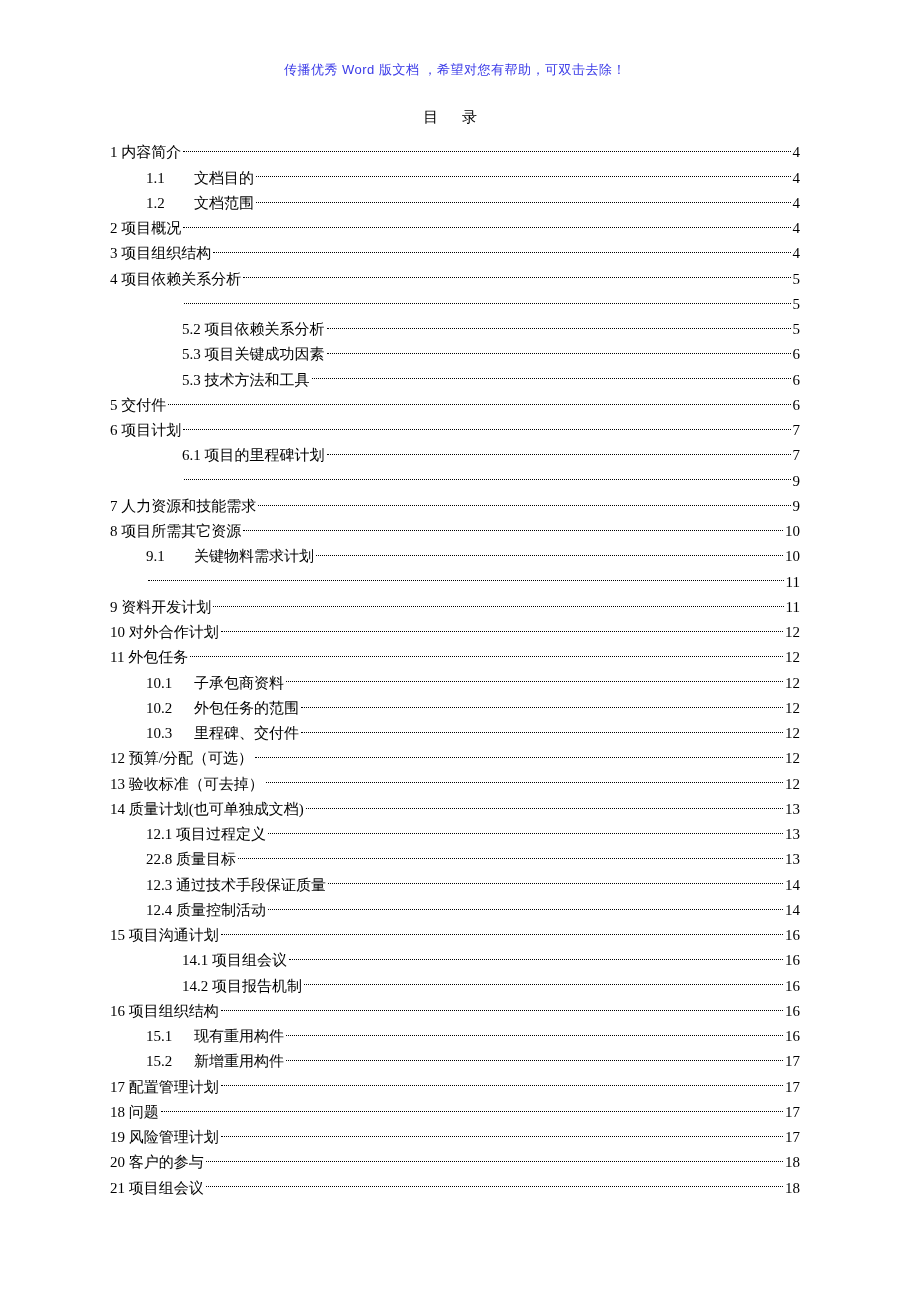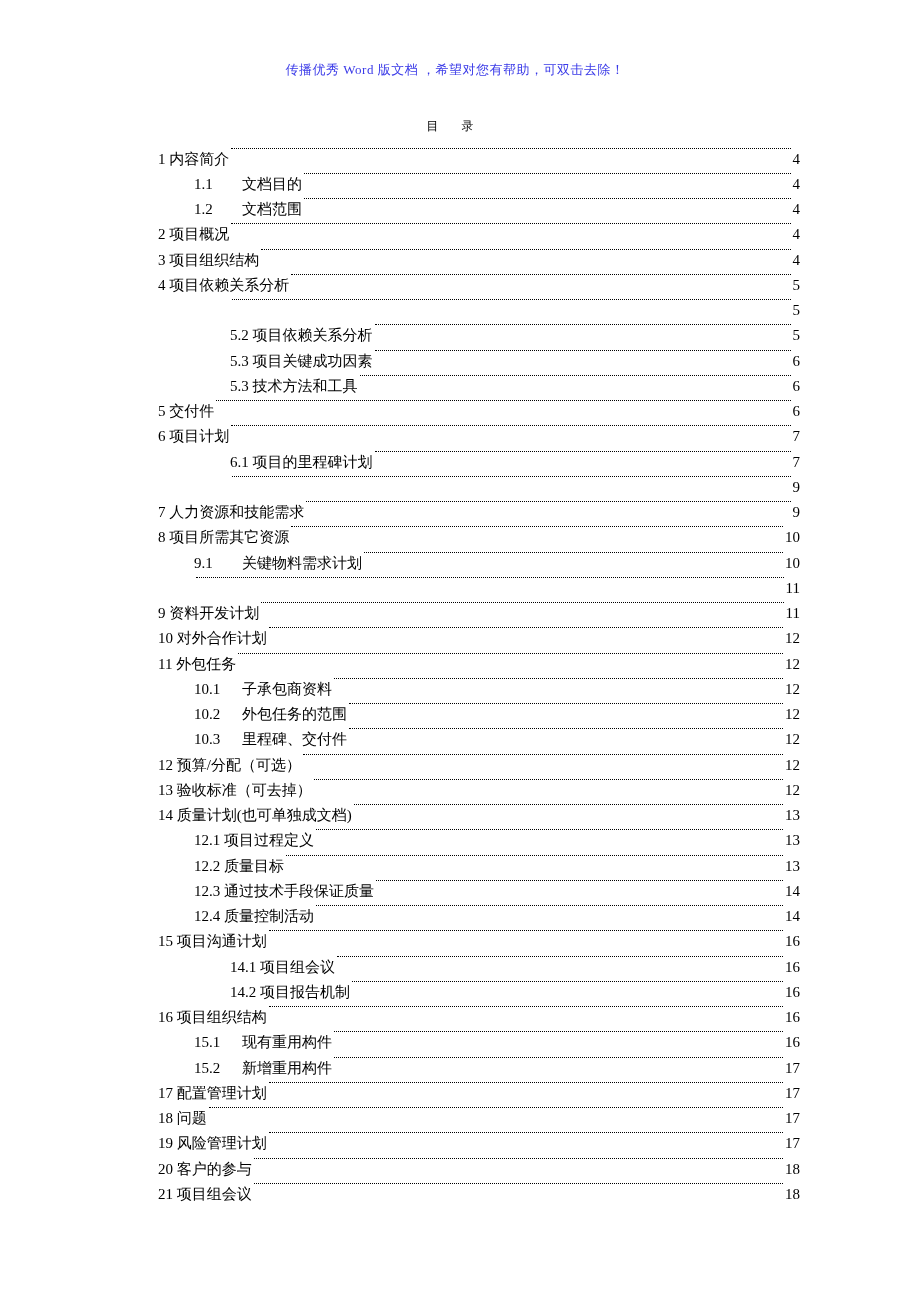--- a/index.html
+++ b/index.html
@@ -9,37 +9,36 @@
       color: #000;
       background: #fff;
       width: 920px;
       padding: 60px 120px 60px 110px;
       line-height: 1.55;
     }
     .header-note {
       text-align: center;
       color: #3a3ae8;
       font-size: 13px;
-      font-family: Liberation Serif, serif;
-      margin-bottom: 37px;
+      font-family: Liberation Sans, sans-serif;
+      margin-bottom: 26px;
       letter-spacing: 0.5px;
     }
     .toc-title {
       text-align: center;
-      font-size: 12px;
+      font-size: 15px;
       margin-bottom: 12px;
       letter-spacing: 10px;
       font-weight: normal;
     }
     .toc-line {
       display: flex;
-      align-items: flex-start;
+      align-items: center;
       white-space: nowrap;
       margin-bottom: 2px;
-      margin-left: 48px;
     }
     .toc-line .label {
       flex: 0 0 auto;
     }
     .toc-line .dots {
       flex: 1 1 auto;
       border-bottom: 1.5px dotted #000;
       margin: 0 2px 3px 2px;
       min-width: 10px;
     }
@@ -190,21 +189,21 @@
       <span class="label"><span>14</span> <span> 质量计划(也可单独成文档)</span></span>
       <span class="dots"></span>
       <span class="page">13</span>
     </div>
     <div class="toc-line indent-1">
       <span class="label"><span>12.1</span> <span> 项目过程定义</span></span>
       <span class="dots"></span>
       <span class="page">13</span>
     </div>
     <div class="toc-line indent-1">
-      <span class="label"><span>12.2</span> <span> 质量目标</span></span>
+      <span class="label"><span>22.8</span> <span> 质量目标</span></span>
       <span class="dots"></span>
       <span class="page">13</span>
     </div>
     <div class="toc-line indent-1">
       <span class="label"><span>12.3</span> <span> 通过技术手段保证质量</span></span>
       <span class="dots"></span>
       <span class="page">14</span>
     </div>
     <div class="toc-line indent-1">
       <span class="label"><span>12.4</span> <span> 质量控制活动</span></span>

